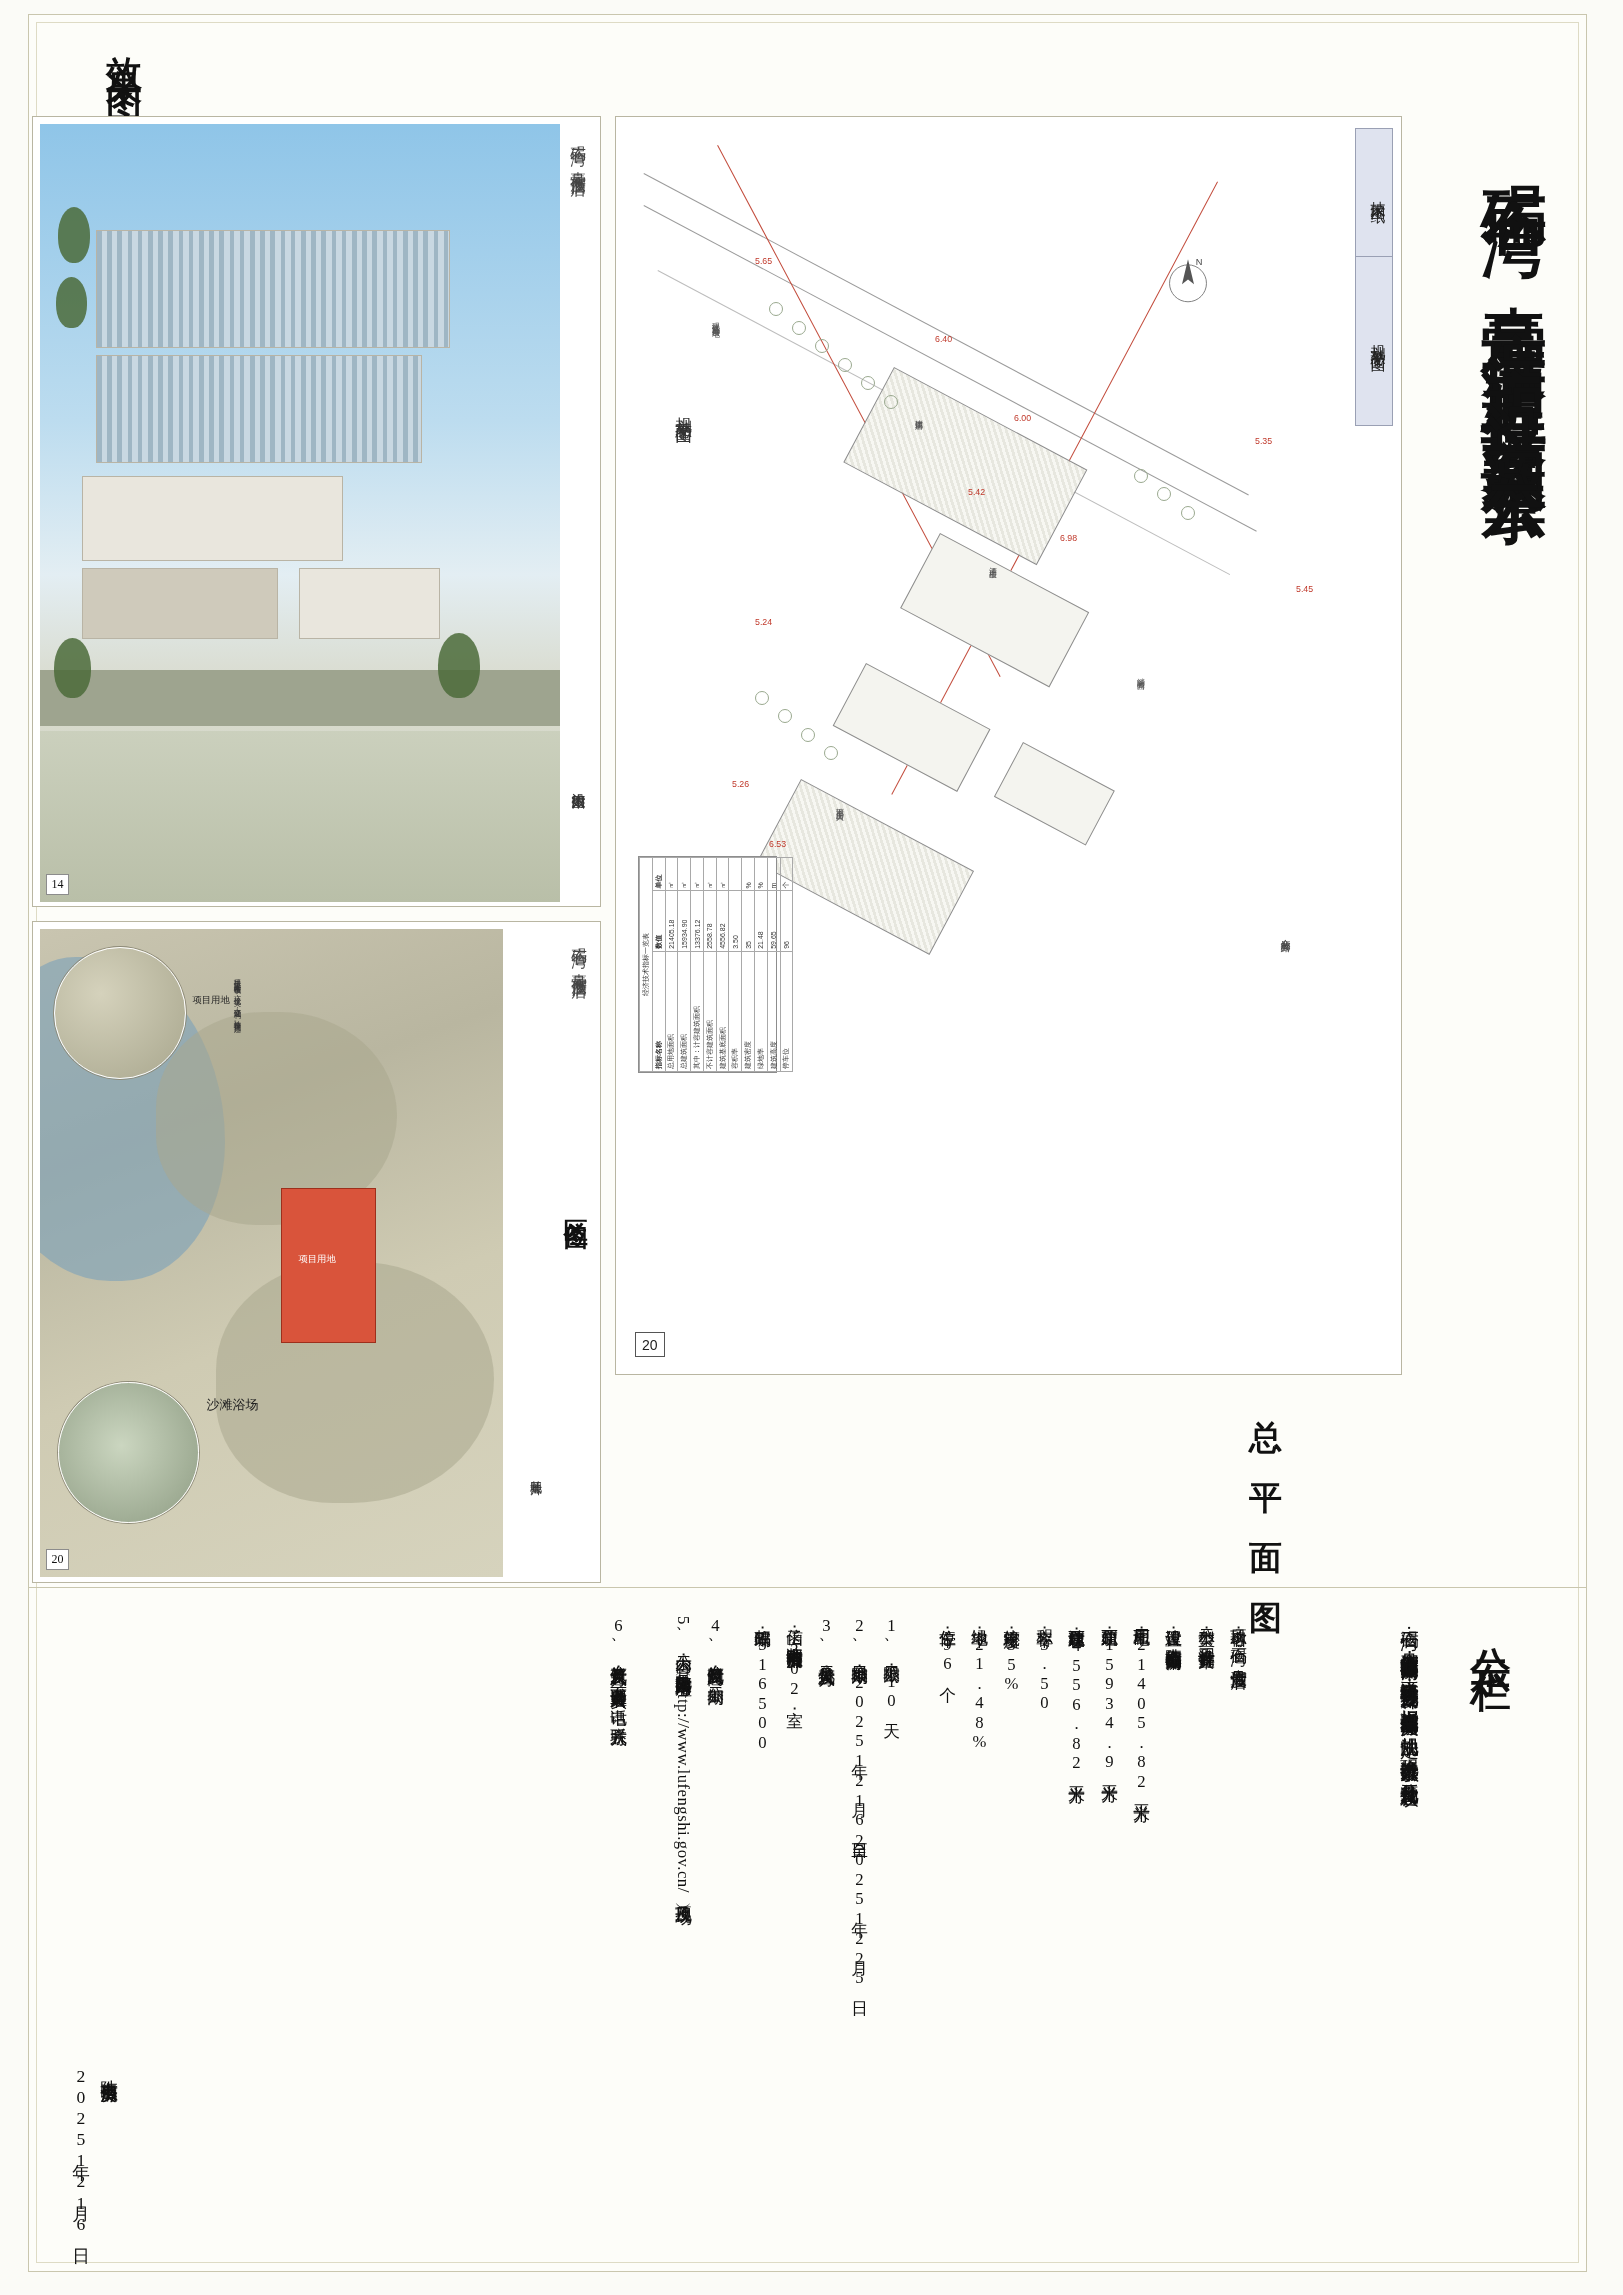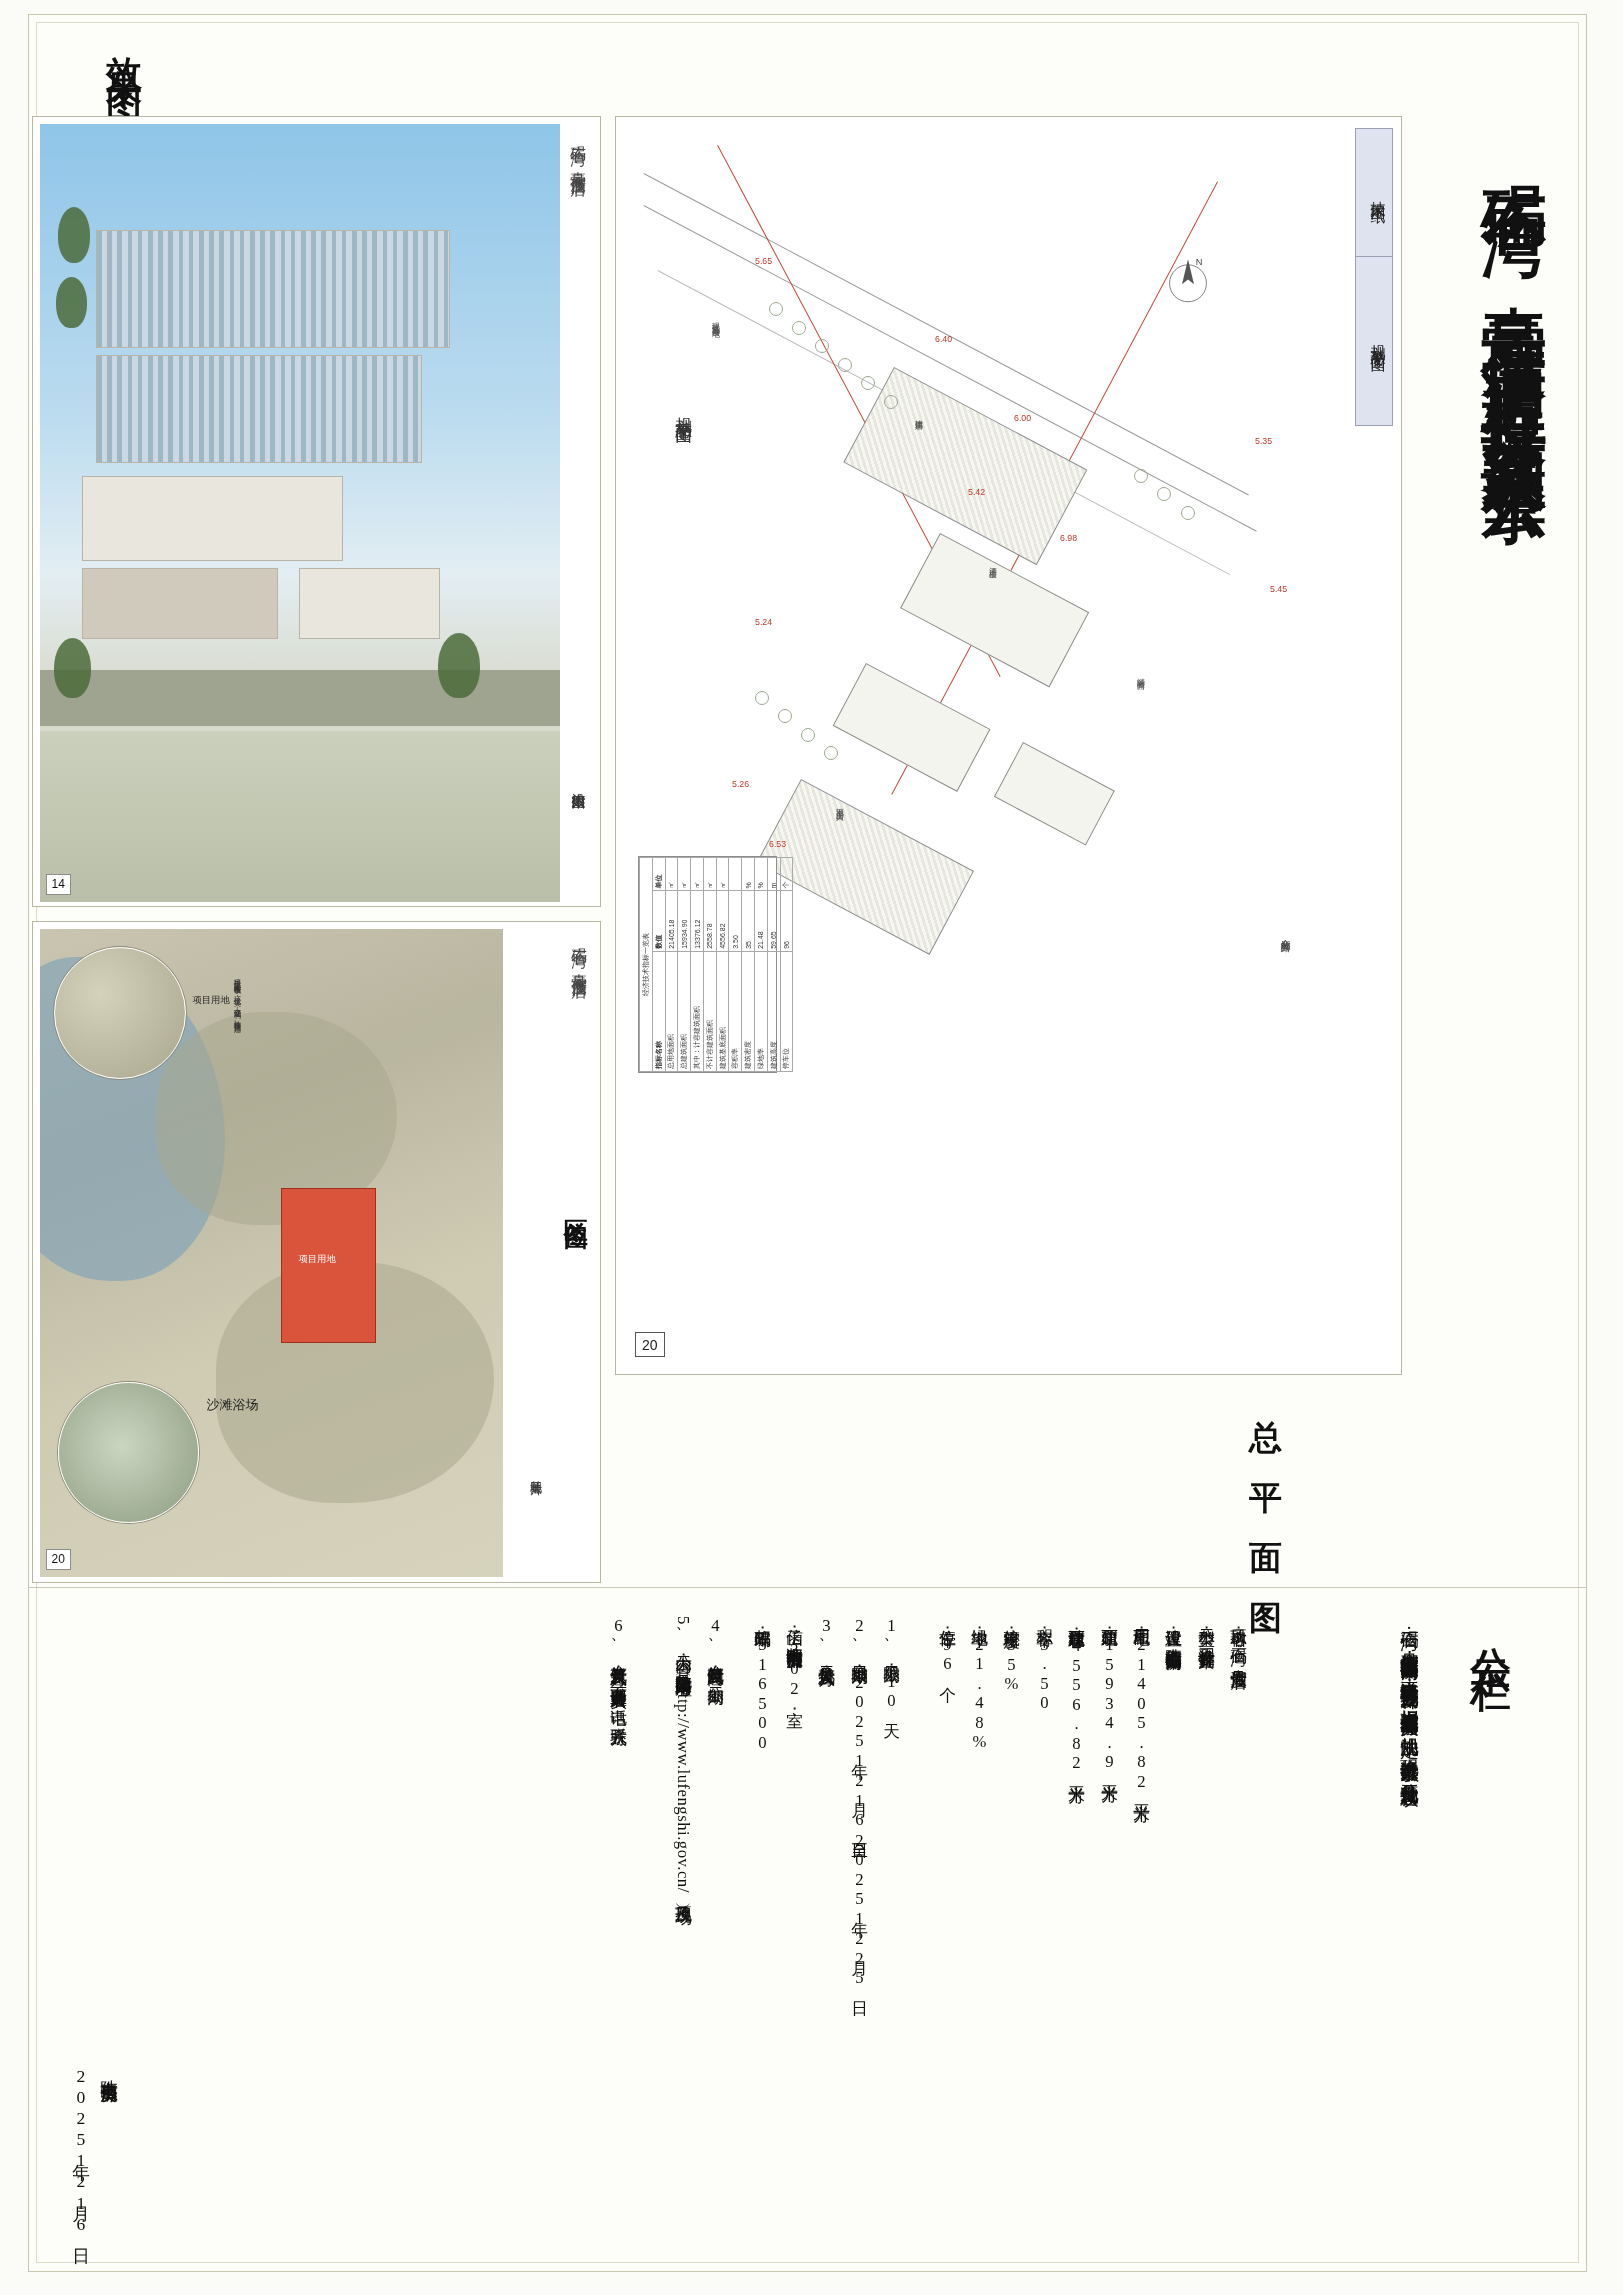--- a/index.html
+++ b/index.html
@@ -130,21 +130,21 @@
     background: #9ea48f;
   }
 
   .img-badge {
     position: absolute;
     background: #ffffff;
     border: 0.5px solid #8c8c8c;
     font-size: 12px;
     line-height: 1;
     padding: 3.7px 4.6px;
-    font-family: Liberation Sans, sans-serif;
+    font-family: Liberation Serif, serif;
   }
   .img-caption {
     position: absolute;
     font-size: 14px;
     color: #333;
   }
   .img-title {
     position: absolute;
     font-size: 15.7px;
     color: #444;
@@ -444,21 +444,21 @@
       <div class="pl-tree" style="left:139px;top:574px;"></div>
       <div class="pl-tree" style="left:162px;top:592px;"></div>
       <div class="pl-tree" style="left:185px;top:611px;"></div>
       <div class="pl-tree" style="left:208px;top:629px;"></div>
       <div class="pl-tree" style="left:518px;top:352px;"></div>
       <div class="pl-tree" style="left:541px;top:370px;"></div>
       <div class="pl-tree" style="left:565px;top:389px;"></div>
 
       <div class="pl-red-text" style="left:139px;top:139px;">5.65</div>
       <div class="pl-red-text" style="left:639px;top:319px;">5.35</div>
-      <div class="pl-red-text" style="left:654px;top:467px;">5.45</div>
+      <div class="pl-red-text" style="left:680px;top:467px;">5.45</div>
       <div class="pl-red-text" style="left:139px;top:500px;">5.24</div>
       <div class="pl-red-text" style="left:116px;top:662px;">5.26</div>
       <div class="pl-red-text" style="left:153px;top:722px;">6.53</div>
       <div class="pl-red-text" style="left:319px;top:217px;">6.40</div>
       <div class="pl-red-text" style="left:398px;top:296px;">6.00</div>
       <div class="pl-red-text" style="left:352px;top:370px;">5.42</div>
       <div class="pl-red-text" style="left:444px;top:416px;">6.98</div>
 
       <div class="pl-text vtext" style="left:93px;top:199px;height:111px;">现状低洼乱葬坟用地</div>
       <div class="pl-text vtext" style="left:296px;top:296px;height:69px;">拟建酒店</div>

